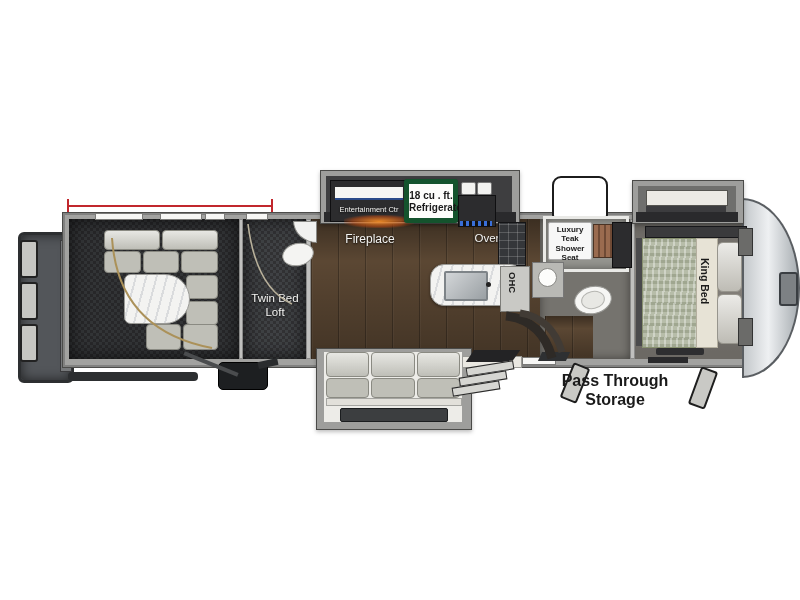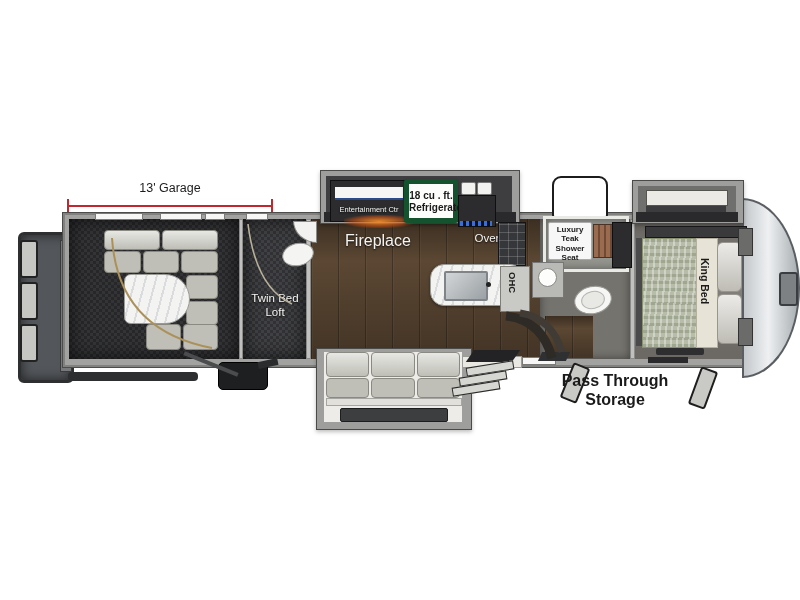--- a/index.html
+++ b/index.html
@@ -44,21 +44,20 @@
   .grid-cab{background:#35373a;border:1px solid #141416;
     background-image:repeating-linear-gradient(0deg,rgba(200,200,200,.25) 0 1px,transparent 1px 8px),
                      repeating-linear-gradient(90deg,rgba(200,200,200,.25) 0 1px,transparent 1px 9px);}
 </style>
 </head>
 <body>
 
 <div class="canvas">
 
 
-  <div class="lbl dim-label" style="left:70px;top:181px;width:200px;">13' Garage</div>
   <div class="abs" style="left:67px;top:205px;width:206px;height:2px;background:#c1272d;"></div>
   <div class="abs" style="left:67px;top:199px;width:2px;height:14px;background:#c1272d;"></div>
   <div class="abs" style="left:271px;top:199px;width:2px;height:14px;background:#c1272d;"></div>
 
   <div class="abs" style="left:18px;top:232px;width:50px;height:145px;background:#53565a;border:3px solid #2d2f31;border-radius:6px;box-shadow:inset 0 0 12px rgba(0,0,0,.6);"></div>
   <div class="abs" style="left:20px;top:240px;width:14px;height:34px;background:#c6c6c2;border:2px solid #222;border-radius:3px;"></div>
   <div class="abs" style="left:20px;top:282px;width:14px;height:34px;background:#c6c6c2;border:2px solid #222;border-radius:3px;"></div>
   <div class="abs" style="left:20px;top:324px;width:14px;height:34px;background:#c6c6c2;border:2px solid #222;border-radius:3px;"></div>
   <div class="abs" style="left:60px;top:240px;width:10px;height:130px;background:#77797b;border:1px solid #3a3a3c;"></div>
 
@@ -109,21 +108,21 @@
 Loft</div>
 
   <div class="abs slide-frame" style="left:320px;top:170px;width:198px;height:52px;"></div>
   <div class="abs slide-int" style="left:326px;top:176px;width:186px;height:46px;"></div>
   <div class="abs slot-dark" style="left:324px;top:212px;width:192px;height:10px;"></div>
 
   <div class="abs dark-cab" style="left:330px;top:180px;width:78px;height:40px;"></div>
   <div class="abs" style="left:335px;top:187px;width:68px;height:11px;background:#f6f6f4;border-bottom:2px solid #2a4a8a;"></div>
   <div class="lbl lbl-light" style="left:330px;top:206px;width:78px;font-size:7.5px;">Entertainment Ctr</div>
   <div class="abs" style="left:344px;top:215px;width:70px;height:13px;background:radial-gradient(ellipse at center,rgba(240,140,40,.95),rgba(200,80,20,.55) 55%,transparent 78%);"></div>
-  <div class="lbl lbl-light" style="left:338px;top:232px;width:80px;font-size:16px;">Fireplace</div>
+  <div class="lbl lbl-light" style="left:330px;top:232px;width:80px;font-size:12px;">Fireplace</div>
 
   <div class="abs lbl lbl-dark" style="left:404px;top:179px;width:54px;height:44px;background:#fdfdfb;border:5px solid #14532d;border-radius:3px;font-size:10px;font-weight:700;padding-top:6px;box-sizing:border-box;box-shadow:0 1px 3px rgba(0,0,0,.35);">18 cu . ft.
 Refrigerator</div>
 
   <div class="abs" style="left:461px;top:182px;width:13px;height:11px;background:#f2f2f0;border:1px solid #777;border-radius:2px;"></div>
   <div class="abs" style="left:477px;top:182px;width:13px;height:11px;background:#f2f2f0;border:1px solid #777;border-radius:2px;"></div>
   <div class="abs dark-cab" style="left:458px;top:195px;width:36px;height:30px;"></div>
   <div class="abs" style="left:460px;top:221px;width:32px;height:5px;background:repeating-linear-gradient(90deg,#3a6fd8 0 3px,#101012 3px 6px);"></div>
   <div class="lbl lbl-light" style="left:442px;top:232px;width:60px;font-size:11.5px;text-align:right;">Oven</div>
 

